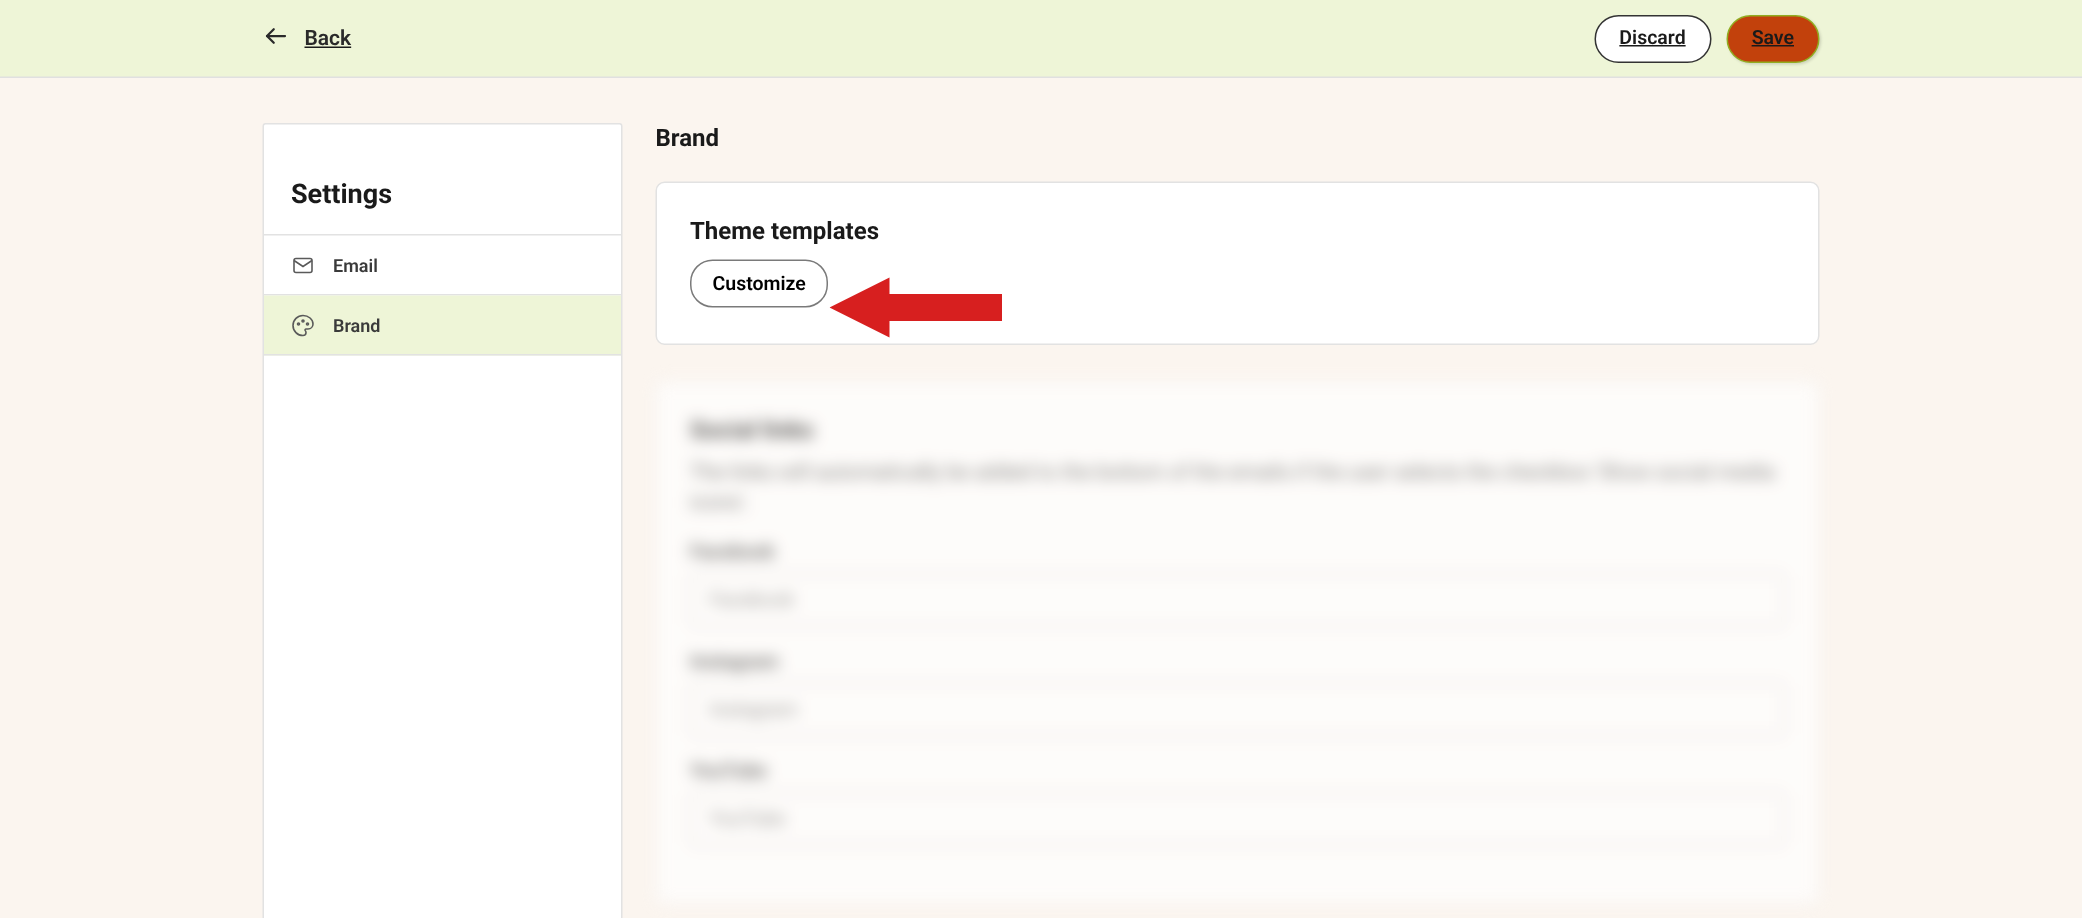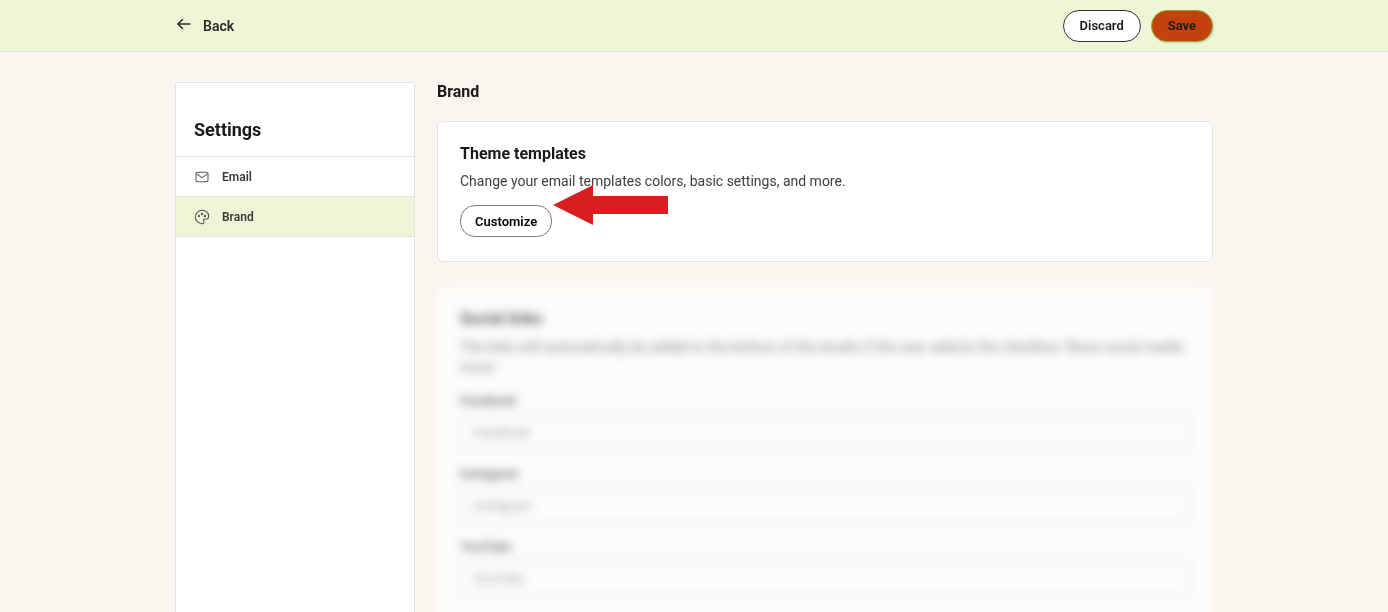--- a/index.html
+++ b/index.html
@@ -15,20 +15,21 @@
 
     
     .topbar {
       height: 52px;
       background: #eef5d7;
       border-bottom: 1px solid #e0e0e0;
       display: flex;
       align-items: center;
       padding: 0 175px;
       justify-content: space-between;
+      text-decoration: underline;
     }
     .back-group {
       display: flex;
       align-items: center;
       gap: 10px;
       cursor: pointer;
       color: #2a2a2a;
       font-weight: 600;
       font-size: 14px;
     }
@@ -239,21 +240,20 @@
       </span>
       <span>Brand</span>
     </div>
   </aside>
 
   <main class="main">
     <div class="page-title">Brand</div>
 
     <section class="card">
       <h3>Theme templates</h3>
-      <p>Change your email templates colors, basic settings, and more.</p>
       <button class="btn-small">Customize</button>
 
       
       <div class="arrow" style="left:115px; top:58px;">
         <svg width="120" height="50" viewBox="0 0 120 50">
           <polygon points="0,25 40,5 40,16 115,16 115,34 40,34 40,45" fill="#d71f1f"></polygon>
         </svg>
       </div>
     </section>
 

